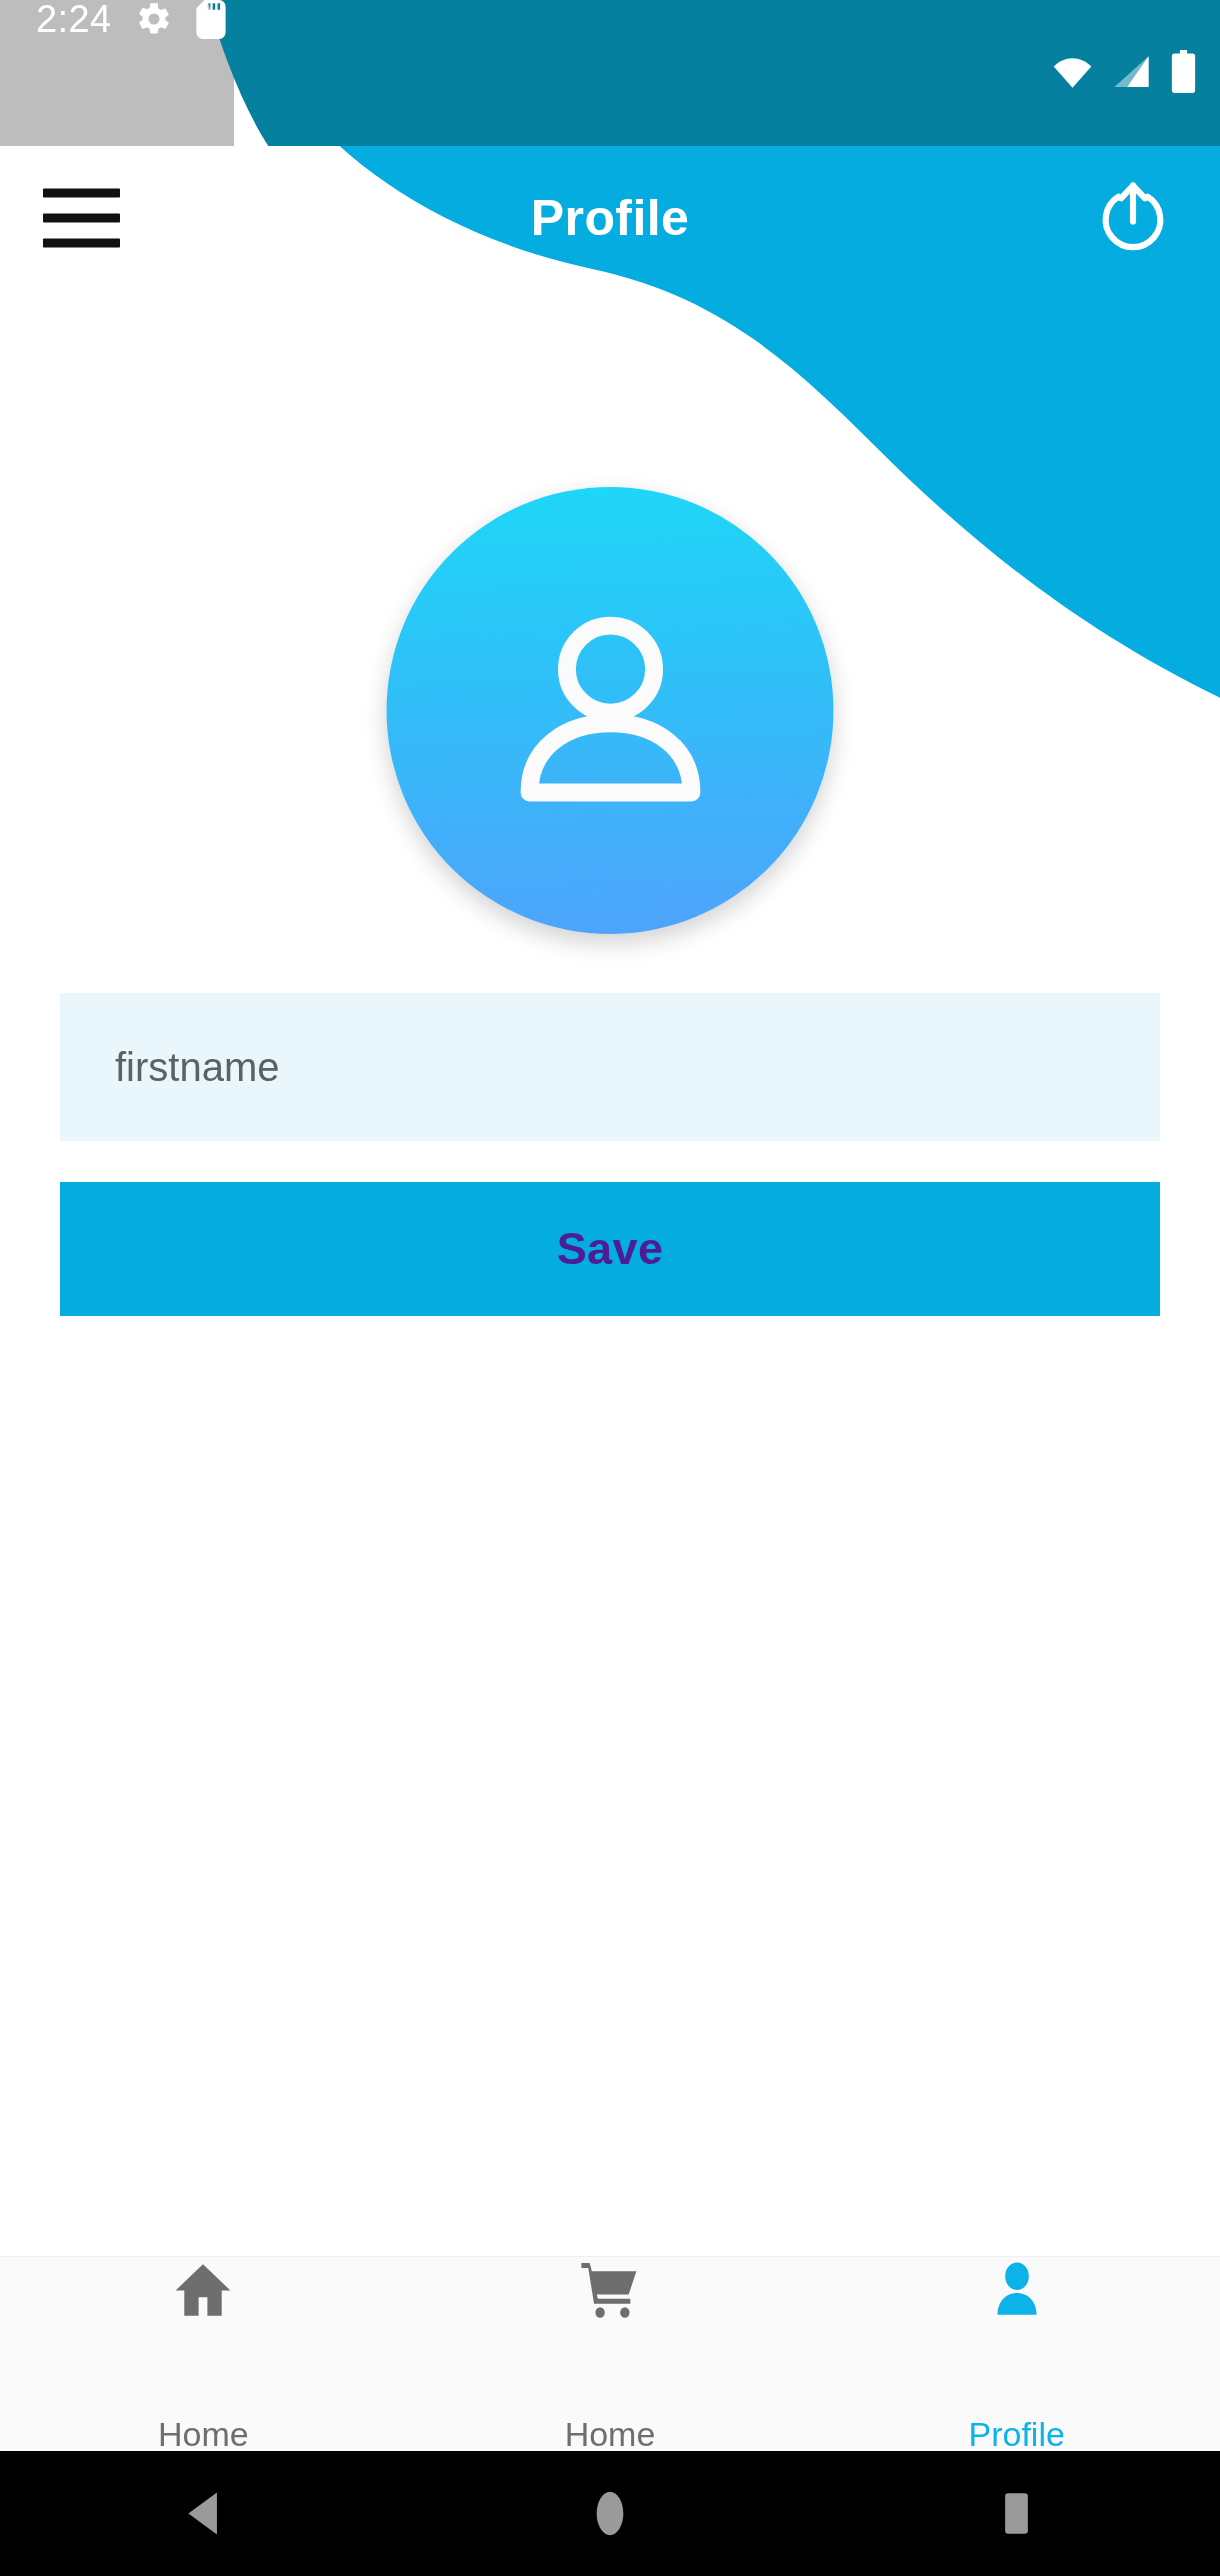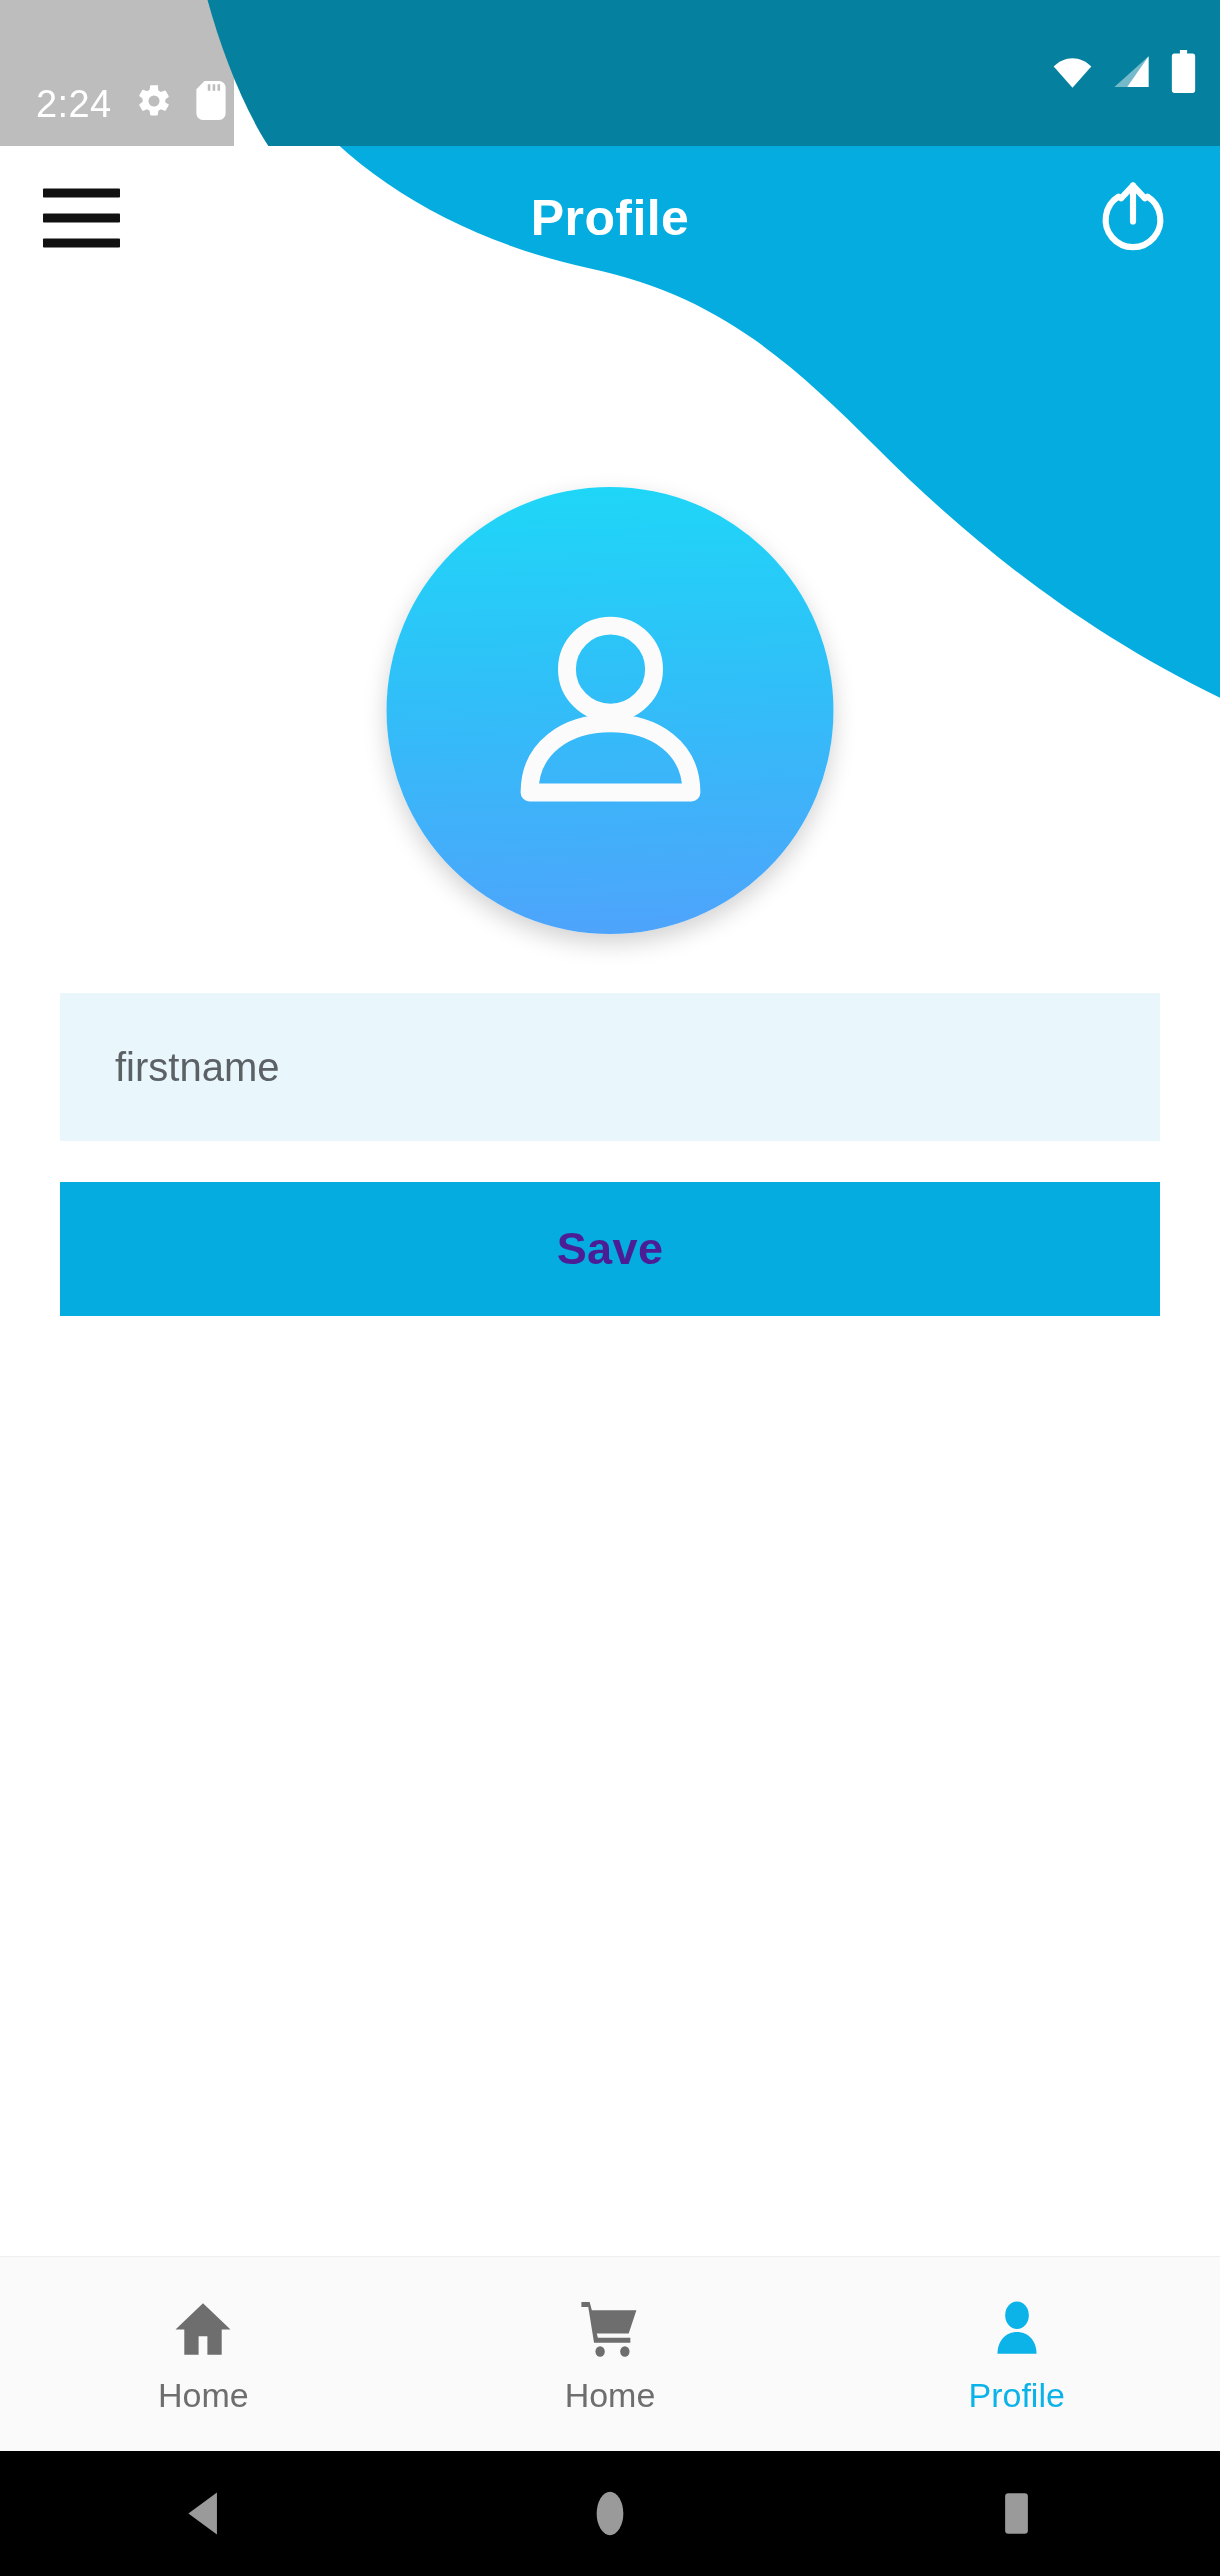--- a/index.html
+++ b/index.html
@@ -14,22 +14,22 @@
   
   #status-bar{
     position:absolute; top:0; left:0; width:1220px; height:146px;
     z-index:30;
   }
   #status-bar-gray-bg{
     position:absolute; top:0; left:0; width:234px; height:146px;
     background:#BDBDBD;
   }
   #status-bar-left{
-    position:absolute; top:8px; left:0; height:115px;
-    display:flex; align-items:flex-end; gap:23px; padding-left:36px;
+    position:absolute; top:0; left:0; height:115px;
+    display:flex; align-items:flex-start; gap:23px; padding-left:36px;
     z-index:3;
   }
   #status-clock{
     color:#ffffff; font-size:38px; font-weight:400; letter-spacing:0.4px;
     line-height:1;
   }
   .sb-icon{ display:block; }
   #status-bar-right{
     position:absolute; top:0; right:23px; height:146px;
     display:flex; align-items:center; gap:18px; z-index:3;
@@ -108,21 +108,21 @@
 
   
   #bottom-nav{
     position:absolute; left:0; bottom:125px; width:1220px; height:195px;
     background:#FAFAFA;
     border-top:1.8px solid #EFEFEF;
     display:flex; z-index:40;
   }
   .nav-item{
     flex:1; display:flex; flex-direction:column;
-    align-items:center; justify-content:center; gap:12.5px;
+    align-items:center; justify-content:space-between; gap:12.5px;
     cursor:pointer;
   }
   .nav-label{ font-size:34px; color:#6E6E6E; line-height:1; }
   .nav-item.active .nav-label{ color:#0BB3E8; }
 
   
   #android-nav{
     position:absolute; left:0; bottom:0; width:1220px; height:125px;
     background:#000000; z-index:50;
     display:flex; align-items:center; justify-content:space-around;

